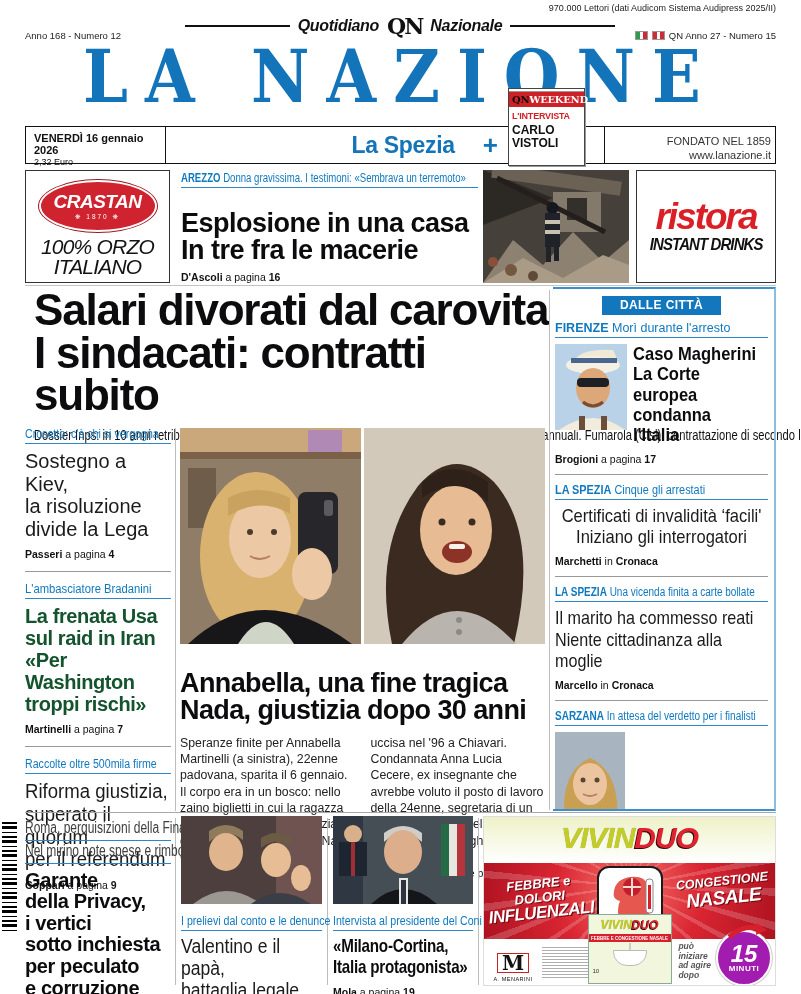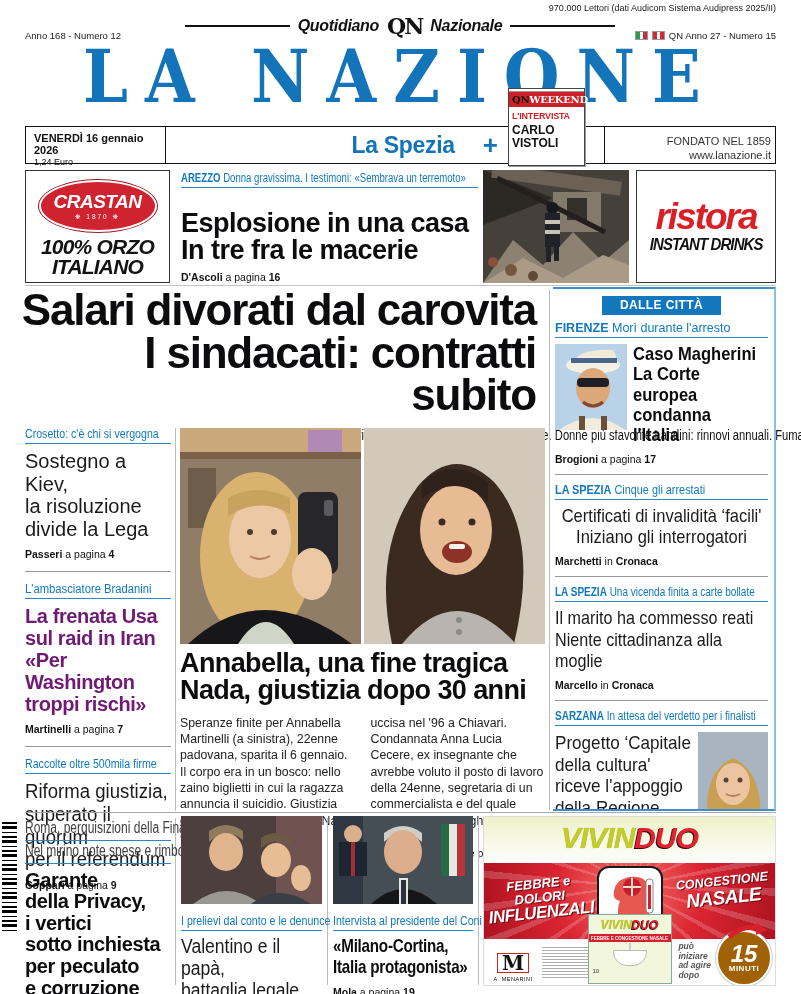--- a/index.html
+++ b/index.html
@@ -60,21 +60,21 @@
   .dl-gap { width:92px; border-right:1px solid #111; }
   .dl-c3 { width:170px; text-align:right; font-size:11px; color:#333; padding:7px 4px 0 0; line-height:1.3; }
 
   
   .ad-crastan { left:25px; top:170px; width:145px; height:113px; border:1.5px solid #333; text-align:center; }
   .cr-oval { margin:9px auto 5px; width:118px; height:52px; background:#cf2430; border-radius:50%;
              box-shadow:inset 0 0 0 2px #fff, inset 0 0 0 4px #cf2430, 0 0 0 1px #8e1b22;
              display:flex; flex-direction:column; align-items:center; justify-content:center; color:#fff; }
   .cr-brand { font-weight:bold; font-style:italic; font-size:19px; letter-spacing:-.5px; }
   .cr-year { font-size:6.5px; letter-spacing:2px; }
-  .cr-text { font-style:italic; font-weight:bold; font-size:21px; line-height:.95; color:#131313; letter-spacing:-.8px; }
+  .cr-text { font-style:italic; font-weight:normal; font-size:21px; line-height:.95; color:#131313; letter-spacing:-.8px; }
 
   .story-arezzo { left:181px; top:171px; width:297px; height:112px; }
   .kicker { color:#0f79c0; font-size:12.5px; border-bottom:1.5px solid #2e86c8; padding-bottom:2px; overflow:visible; }
   .kicker b { font-weight:bold; }
   .story-arezzo .kicker { font-size:12px; }
   .hl { color:#0c0c0e; font-weight:bold; }
   .hl-arezzo { font-size:27px; line-height:1.0; letter-spacing:-.5px; margin-top:22px; }
   .byline { font-size:10.5px; color:#111; }
   .byline b { font-weight:bold; }
   .story-arezzo .byline { position:absolute; bottom:0; }
@@ -84,21 +84,21 @@
 
   .ad-ristora { left:636px; top:170px; width:140px; height:113px; border:1.5px solid #333;
                 display:flex; flex-direction:column; align-items:center; justify-content:center; }
   .ri-brand { color:#da1f26; font-weight:bold; font-style:italic; font-size:37px; letter-spacing:-2px; line-height:1; }
   .ri-sub { color:#111; font-weight:bold; font-style:italic; font-size:17px; letter-spacing:-1px; transform:scaleX(.88); }
 
   .rule-h { background:#c4c4c4; height:1px; }
   .rule-v { background:#bdbdbd; width:1px; }
 
   
-  .story-salari { left:13px; top:289px; width:523px;text-align:right; }
+  .story-salari { left:34px; top:289px; width:523px; }
   .hl-salari { font-size:44px; line-height:.97; letter-spacing:-1.2px; }
   .salari-deck-row { display:flex; margin-top:9px; }
   .salari-deck { flex:1; font-size:14px; line-height:1.3; color:#111; }
 
   
   .rightcol { left:553px; top:287px; width:223px; height:524px;
               border-top:2px solid #3c8fcb; border-right:2px solid #8abede; border-bottom:2px solid #3c8fcb;
               padding:5px 6px 0 2px; overflow:hidden; }
   .badge-wrap { text-align:center; margin:1px 0 6px; }
   .badge { display:inline-block; background:#1377bd; color:#fff; font-weight:bold; font-size:12px;
@@ -107,28 +107,28 @@
   .rc-hl-l { font-size:19px; font-weight:normal; line-height:1.14; color:#1b1b1d; }
   .rc-row { display:flex; gap:6px; margin-top:6px; }
   .rc-sep { border:none; border-top:1px solid #999; margin:9px 0 8px; }
   .rc-by { margin-top:7px; }
   .ph-firenze { width:72px; height:86px; flex:0 0 72px; }
   .ph-sarzana { width:70px; height:92px; flex:0 0 70px; }
 
   
   .leftcol { left:25px; top:427px; width:146px; }
   .lc-hl-l { font-size:20px; font-weight:normal; line-height:1.13; color:#1b1b1d; margin-top:6px; }
-  .lc-hl-b { font-size:20px; font-weight:bold; line-height:1.1; letter-spacing:-.4px; color:#701a75; margin-top:6px; }
+  .lc-hl-b { font-size:20px; font-weight:bold; line-height:1.1; letter-spacing:-.4px; color:#14532d; margin-top:6px; }
   .lc-by { margin-top:8px; }
   .lc-sep { border:none; border-top:1px solid #999; margin:11px 0 10px; }
 
   
   .photos { left:180px; top:428px; width:366px; display:flex; gap:3px; }
   .photos svg { width:181px; height:216px; }
-  .story-annabella { left:180px; top:650px; width:367px; }
+  .story-annabella { left:180px; top:670px; width:367px; }
   .hl-annab { font-size:27px; line-height:1.01; letter-spacing:-.6px; }
   .annab-body { display:flex; gap:14px; margin-top:10px; font-size:12.3px; line-height:1.33; color:#222; }
   .annab-body > div { flex:1; }
   .annab-by { text-align:right; margin-top:2px; }
 
   
   .barcode { left:2px; top:822px; width:15px; height:110px;
              background:repeating-linear-gradient(#000 0 2px,#fff 2px 4px,#000 4px 7px,#fff 7px 10px,#000 10px 11px,#fff 11px 14px); }
   .story-privacy { left:25px; top:818px; width:146px; }
   .pv-k { color:#404040; font-size:16px; line-height:1.3; }
@@ -174,21 +174,21 @@
   .vv-pack { position:absolute; left:50%; transform:translateX(-50%); bottom:3px; width:84px; height:70px;
              background:#f2f6dc; border:1px solid #8a9; z-index:4; overflow:hidden; text-align:center; }
   .vv-pack-brand { font-weight:bold; font-style:italic; font-size:12px; margin-top:3px; }
   .vv-pack-strip { background:#d8202c; color:#fff; font-size:4.5px; font-weight:bold; padding:1.5px 0; margin-top:2px; }
   .vv-cup { width:34px; height:16px; background:#fff; border:1px solid #bbb; border-radius:0 0 14px 14px; margin:8px auto 0; }
   .vv-steam { width:2px; height:7px; background:#ccc; margin:2px auto -9px; position:relative; top:-1px; }
   .vv-pack-count { font-size:6px; text-align:left; padding-left:4px; margin-top:2px; color:#333; }
   .vv-onset { position:absolute; right:64px; bottom:6px; font-style:italic; font-weight:bold;
               font-size:8.5px; line-height:1.15; color:#555; }
   .vv-15 { position:absolute; right:3px; bottom:1px; width:56px; height:56px; border-radius:50%;
-           background:#a16207; border:2px solid #fff; box-shadow:0 0 0 1px #ccc;
+           background:#a21caf; border:2px solid #fff; box-shadow:0 0 0 1px #ccc;
            display:flex; flex-direction:column; align-items:center; justify-content:center; color:#fff; z-index:5; }
   .vv-15 .num { font-weight:bold; font-style:italic; font-size:24px; line-height:.9; }
   .vv-15 .lbl { font-weight:bold; font-size:8px; letter-spacing:.5px; }
   .vv-arrow { position:absolute; right:8px; bottom:48px; width:40px; height:16px; z-index:6; }
 </style>
 </head>
 <body>
 
 <div class="page">
 
@@ -218,21 +218,21 @@
     <div class="qnw-body">
       <div class="qnw-int">L'INTERVISTA</div>
       <div class="qnw-name pre">CARLO
 VISTOLI</div>
     </div>
   </div>
 
   <div class="abs dateline">
     <div class="dl-c1">
       <div class="dl-date">VENERDÌ 16 gennaio 2026</div>
-      <div class="dl-price">1,24 Euro</div>
+      <div class="dl-price">2,32 Euro</div>
     </div>
     <div class="dl-c2">
       <span class="dl-ed">La Spezia</span>
       <span class="dl-plus">+</span>
     </div>
     <div class="dl-gap"></div>
     <div class="dl-c3">
       <div>FONDATO NEL 1859</div>
       <div>www.lanazione.it</div>
     </div>
@@ -360,26 +360,20 @@
       </div>
     </div>
 
     <hr class="rc-sep">
 
     <div>
       <div class="kicker">
         <span class="sx8 nw"><b>SARZANA</b> <span>In attesa del verdetto per i finalisti</span></span>
       </div>
       <div class="rc-row">
-        <div class="rc-hl-l" style="flex:1;">
-            <span class="sx9 pre">Progetto ‘Capitale
-della cultura'
-riceve l'appoggio
-della Regione</span>
-          </div>
         <svg class="ph-sarzana" viewBox="0 0 70 92">
           <rect width="70" height="92" fill="#a8b4bf"></rect>
           <path d="M10 92 Q4 40 35 26 Q66 40 62 92 Z" fill="#c9a052"></path>
           <ellipse cx="35" cy="52" rx="17" ry="21" fill="#ecc4a0"></ellipse>
           <circle cx="28" cy="48" r="2.5" fill="#574633"></circle>
             <circle cx="42" cy="48" r="2.5" fill="#574633"></circle>
           <path d="M28 62 q7 4 14 0" stroke="#b57f63" stroke-width="2" fill="none"></path>
           <path d="M6 92 Q35 70 66 92 Z" fill="#22242c"></path>
         </svg>
       </div>

